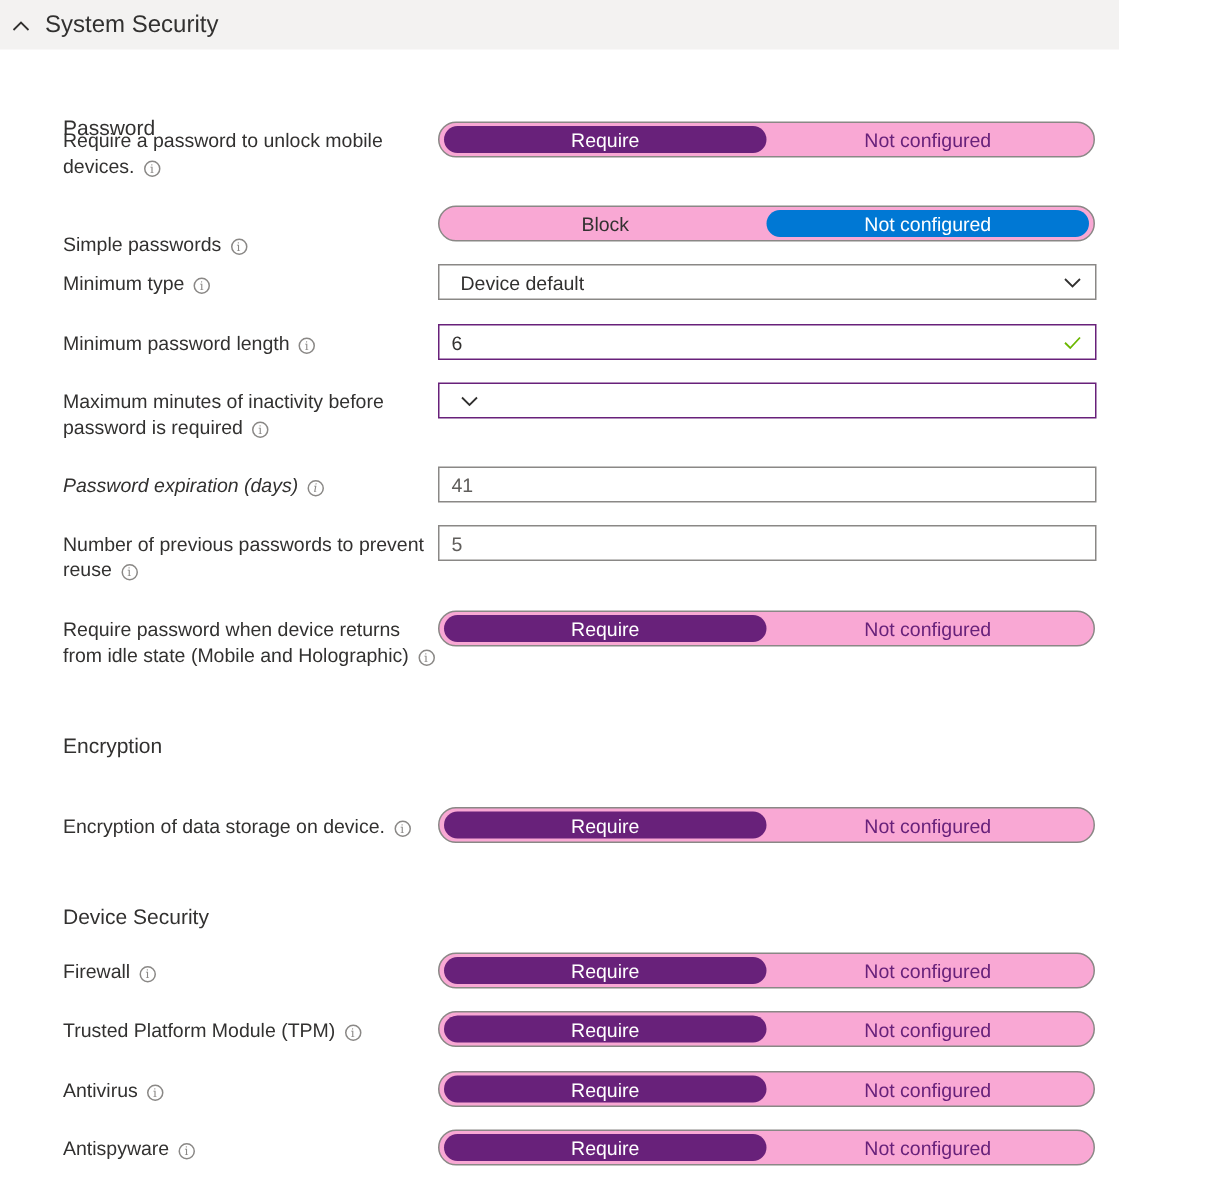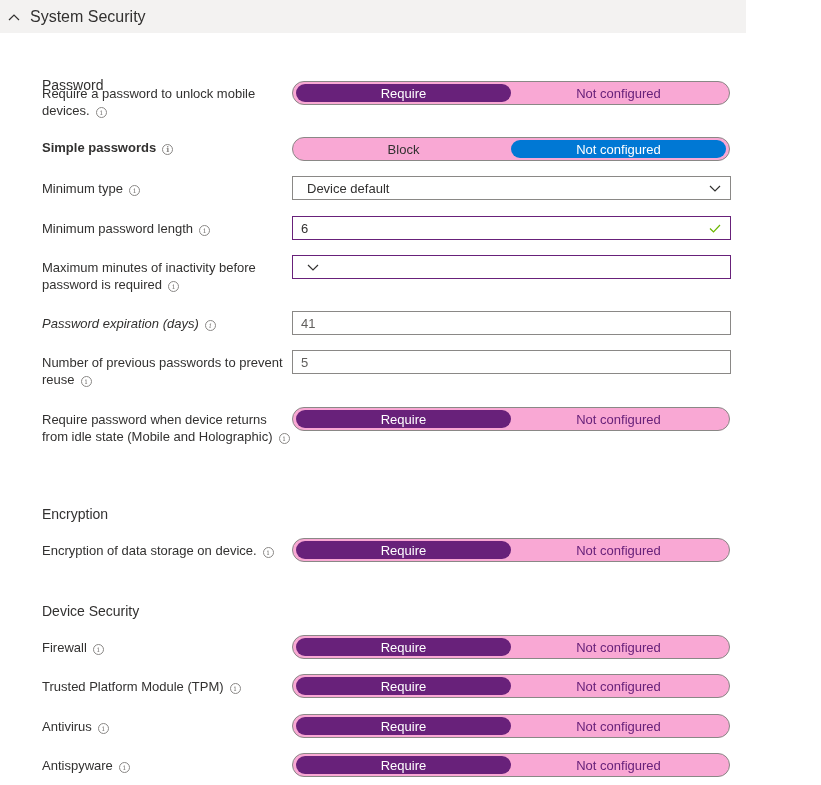--- a/index.html
+++ b/index.html
@@ -60,21 +60,21 @@
 <div class="section-title" style="top:49px;margin-top:28px;">Password</div>
 
 <div class="label" style="top:85px;">
   <span>Require a password to unlock mobile devices.</span><span class="info">i</span>
 </div>
 <div class="toggle purple" style="top:81px;">
   <div class="opt on">Require</div>
   <div class="opt off">Not configured</div>
 </div>
 
-<div class="label" style="top:139px;font-weight:bold;">
+<div class="label" style="top:154px;">
   <span>Simple passwords</span><span class="info">i</span>
 </div>
 <div class="toggle blue" style="top:137px;">
   <div class="opt off">Block</div>
   <div class="opt on">Not configured</div>
 </div>
 
 <div class="label" style="top:180px;">
   <span>Minimum type</span><span class="info">i</span>
 </div>
@@ -125,21 +125,21 @@
 </div>
 
 <div class="label" style="top:411px;">
   <span>Require password when device returns from idle state (Mobile and Holographic)</span><span class="info">i</span>
 </div>
 <div class="toggle purple" style="top:407px;">
   <div class="opt on">Require</div>
   <div class="opt off">Not configured</div>
 </div>
 
-<div class="section-title" style="top:506px;">Encryption</div>
+<div class="section-title" style="top:489px;">Encryption</div>
 
 <div class="label" style="top:542px;">
   <span>Encryption of data storage on device.</span><span class="info">i</span>
 </div>
 <div class="toggle purple" style="top:538px;">
   <div class="opt on">Require</div>
   <div class="opt off">Not configured</div>
 </div>
 
 <div class="section-title" style="top:603px;">Device Security</div>

